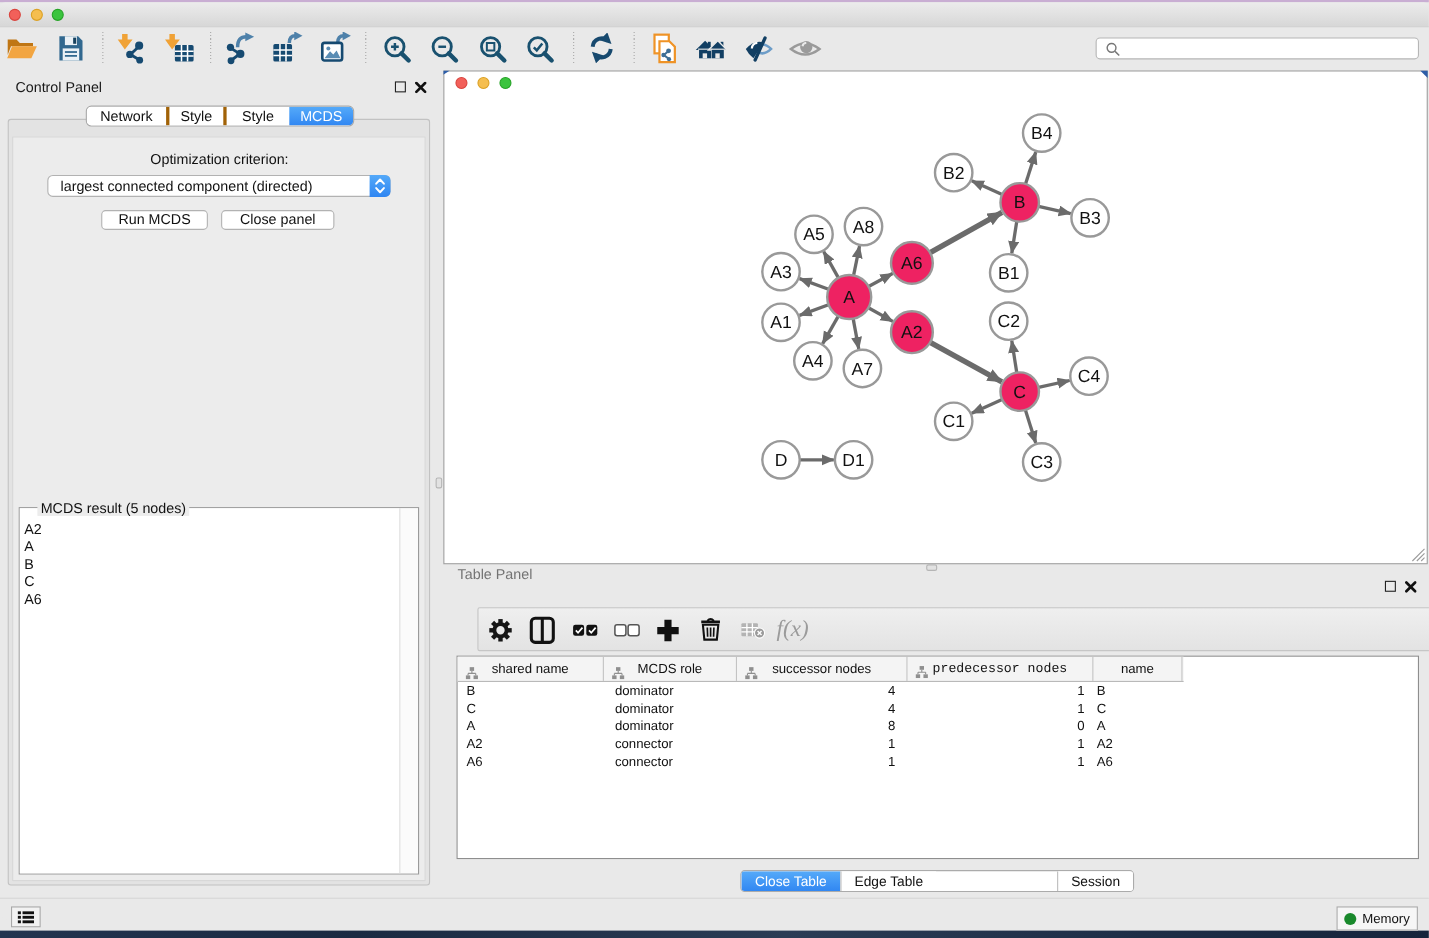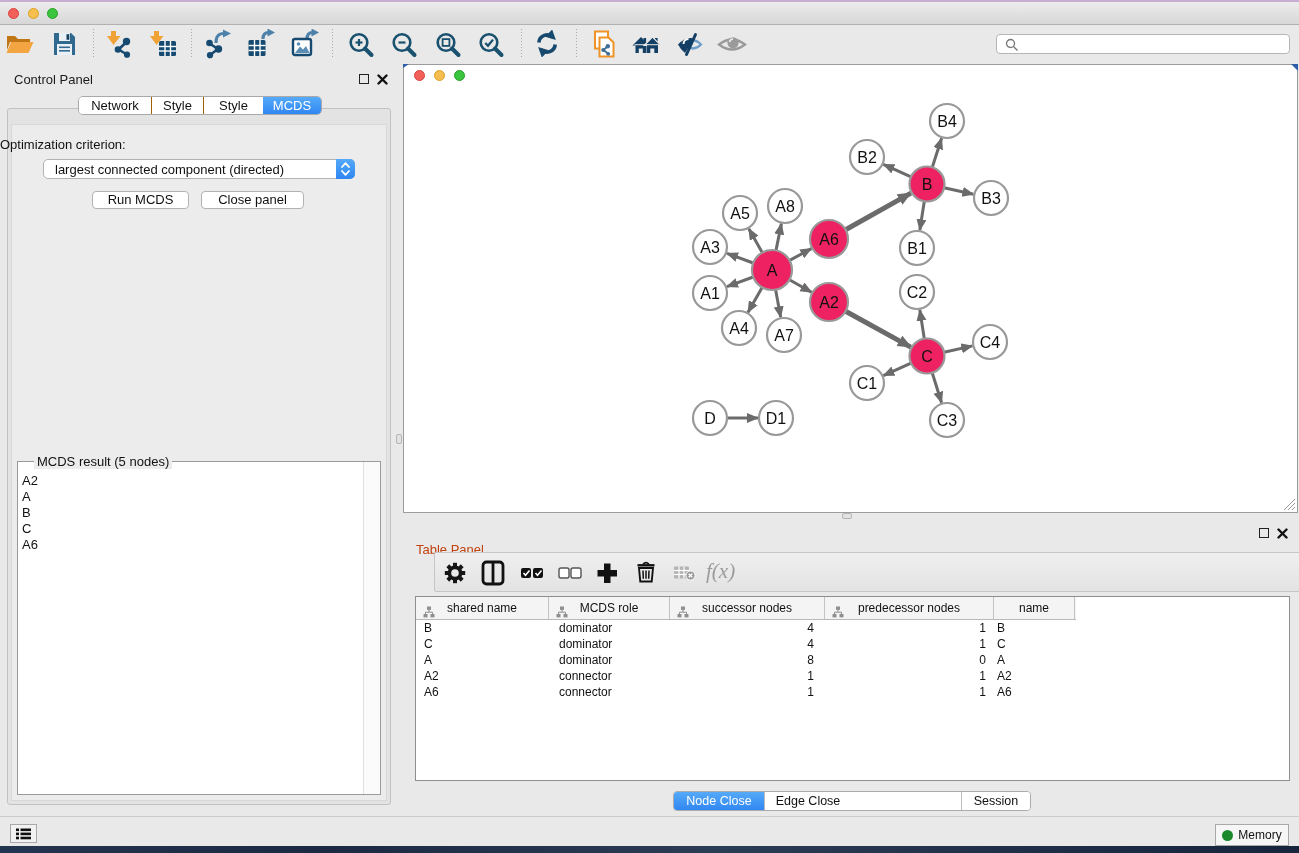--- a/index.html
+++ b/index.html
@@ -25,32 +25,32 @@
   background:#fff; border:1px solid #b6b6b6; border-radius:4px; }
 #cp-title { position:absolute; left:14px; top:72px; font-size:13px; color:#1a1a1a; }
 .wbtn { position:absolute; width:10px; height:10px; border:1.5px solid #222; background:transparent; }
 #cp-outer { position:absolute; left:7px; top:108px; width:384px; height:697px;
   background:#e3e3e3; border:1px solid #c2c2c2; border-radius:3px; }
 #cp-inner { position:absolute; left:3px; top:15px; width:376px; height:677px;
   background:#ececec; border:1px solid #d8d8d8; }
 #cp-tabs { position:absolute; left:78px; top:96px; height:19px; display:flex;
   border:1px solid #a9a9a9; border-radius:5px; overflow:hidden; background:#fff; }
 .cptab { height:100%; font-size:13px; color:#111; text-align:center;
-  line-height:17px; background:#fff; border-left:1px solid #a16207; }
+  line-height:17px; background:#fff; border-left:3px solid #a16207; }
 .cptab:first-child { border-left:none; }
 .cptab.sel { background:linear-gradient(#55aaf9,#3187f2); color:#fff; border-left:none; }
 .btn { position:absolute; height:18px; background:#fff; border:1px solid #b2b2b2;
   border-radius:4px; font-size:13px; color:#111; text-align:center; line-height:16px; }
 #gwin { position:absolute; left:403px; top:64px; width:895px; height:449px;
   border:1px solid #9c9c9c; background:#fff; }
 #gtitle { position:absolute; left:0; top:0; width:100%; height:20px;
   background:linear-gradient(#f6f6f6,#cecece); border-bottom:1px solid #a2a2a2;
   text-align:center; font-size:13px; color:#333; line-height:20px; }
 .gl { position:absolute; top:5px; width:11px; height:11px; border-radius:50%; }
-#tp-title { position:absolute; left:416px; top:542px; font-size:13px; color:#c2410c; }
+#tp-title { position:absolute; left:416px; top:514px; font-size:13px; color:#737373; }
 #tp-toolbar { position:absolute; left:434px; top:552px; width:877px; height:40px;
   background:linear-gradient(#efefef,#e3e3e3); border:1px solid #c6c6c6; border-radius:2px; }
 #tp-table { position:absolute; left:415px; top:596px; width:875px; height:185px;
   background:#fff; border:1px solid #8e8e8e; }
 #tp-header { position:absolute; left:0; top:0; width:660px; height:23px;
   background:#f4f4f4; border-bottom:1px solid #b9b9b9; display:flex; }
 .hcell { position:relative; height:100%; border-right:1px solid #c3c3c3;
   font-size:12px; color:#111; text-align:center; line-height:22px; }
 .hicon { position:absolute; left:7px; top:6px; }
 .tcell { position:absolute; font-size:12px; color:#111; height:16px; line-height:16px; }
@@ -241,21 +241,21 @@
   </svg>
 <div id="cp-outer">
     <div id="cp-inner"></div>
   </div>
 <div id="cp-tabs">
   <div class="cptab" style="width:72px;">Network</div>
   <div class="cptab" style="width:52px;">Style</div>
   <div class="cptab" style="width:60px;">Style</div>
   <div class="cptab sel" style="width:58px;">MCDS</div>
 </div>
-<div class="abs" style="left:0;top:137px;width:399px;text-align:left;font-size:13px;color:#111;">Optimization criterion:</div>
+<div class="abs" style="left:0;top:137px;width:399px;text-align:center;font-size:13px;color:#111;">Optimization criterion:</div>
 <div class="abs" style="left:43px;top:159px;width:312px;height:20px;background:#fff;border:1px solid #b2b2b2;border-radius:5px;">
   <div class="abs" style="left:11px;top:1px;font-size:13px;color:#111;line-height:17px;">largest connected component (directed)</div>
   <div class="abs" style="right:-1px;top:-1px;width:19px;height:20px;background:linear-gradient(#54a9f9,#2f86f2);border-radius:0 5px 5px 0;">
     <svg width="19" height="20" viewBox="0 0 19 20">
       <path d="M6,8 L9.5,4.2 L13,8" fill="none" stroke="#fff" stroke-width="1.8" stroke-linecap="round" stroke-linejoin="round"></path>
       <path d="M6,12 L9.5,15.8 L13,12" fill="none" stroke="#fff" stroke-width="1.8" stroke-linecap="round" stroke-linejoin="round"></path>
     </svg>
   </div>
 </div>
 <div class="btn" style="left:92px;top:191px;width:97px;">Run MCDS</div>
@@ -437,21 +437,21 @@
             <path d="M6,3.9 V6.2 M2.5,6.2 H9.5 M2.5,6.2 V8 M9.5,6.2 V8" fill="none" stroke="#8f8f8f" stroke-width="1"></path>
           </svg></span>MCDS role</div>
     <div class="hcell" style="width:155px;"><span class="hicon"><svg width="12" height="12" viewBox="0 0 12 12">
             <g fill="#8f8f8f">
               <rect x="4" y="0.5" width="4" height="3.4"></rect>
               <rect x="0.5" y="8" width="4" height="3.4"></rect>
               <rect x="7.5" y="8" width="4" height="3.4"></rect>
             </g>
             <path d="M6,3.9 V6.2 M2.5,6.2 H9.5 M2.5,6.2 V8 M9.5,6.2 V8" fill="none" stroke="#8f8f8f" stroke-width="1"></path>
           </svg></span>successor nodes</div>
-    <div class="hcell" style="width:169px;"><span class="hicon"><svg width="12" height="12" viewBox="0 0 12 12">
+    <div class="hcell" style="width:169px;font-family:Liberation Mono, monospace;"><span class="hicon"><svg width="12" height="12" viewBox="0 0 12 12">
             <g fill="#8f8f8f">
               <rect x="4" y="0.5" width="4" height="3.4"></rect>
               <rect x="0.5" y="8" width="4" height="3.4"></rect>
               <rect x="7.5" y="8" width="4" height="3.4"></rect>
             </g>
             <path d="M6,3.9 V6.2 M2.5,6.2 H9.5 M2.5,6.2 V8 M9.5,6.2 V8" fill="none" stroke="#8f8f8f" stroke-width="1"></path>
           </svg></span>predecessor nodes</div>
     <div class="hcell" style="width:81px;">name</div>
   </div>
   <div class="tcell" style="left:8px;top:23px;">B</div>
@@ -474,17 +474,17 @@
   <div class="tcell" style="left:260px;top:71px;width:138px;text-align:right;">1</div>
   <div class="tcell" style="left:430px;top:71px;width:140px;text-align:right;">1</div>
   <div class="tcell" style="left:581px;top:71px;">A2</div>
   <div class="tcell" style="left:8px;top:87px;">A6</div>
   <div class="tcell" style="left:143px;top:87px;">connector</div>
   <div class="tcell" style="left:260px;top:87px;width:138px;text-align:right;">1</div>
   <div class="tcell" style="left:430px;top:87px;width:140px;text-align:right;">1</div>
   <div class="tcell" style="left:581px;top:87px;">A6</div>
 </div>
 <div id="btabs">
-  <div class="btab sel" style="width:90px;">Node Close</div>
-  <div class="btab" style="width:87px;">Edge Close</div>
+  <div class="btab sel" style="width:90px;">Close Table</div>
+  <div class="btab" style="width:87px;">Edge Table</div>
   <div class="btab" style="width:110px;margin-top:41px;">Network Table</div>
   <div class="btab" style="width:69px;">Session</div>
 </div>
 
 </body></html>

